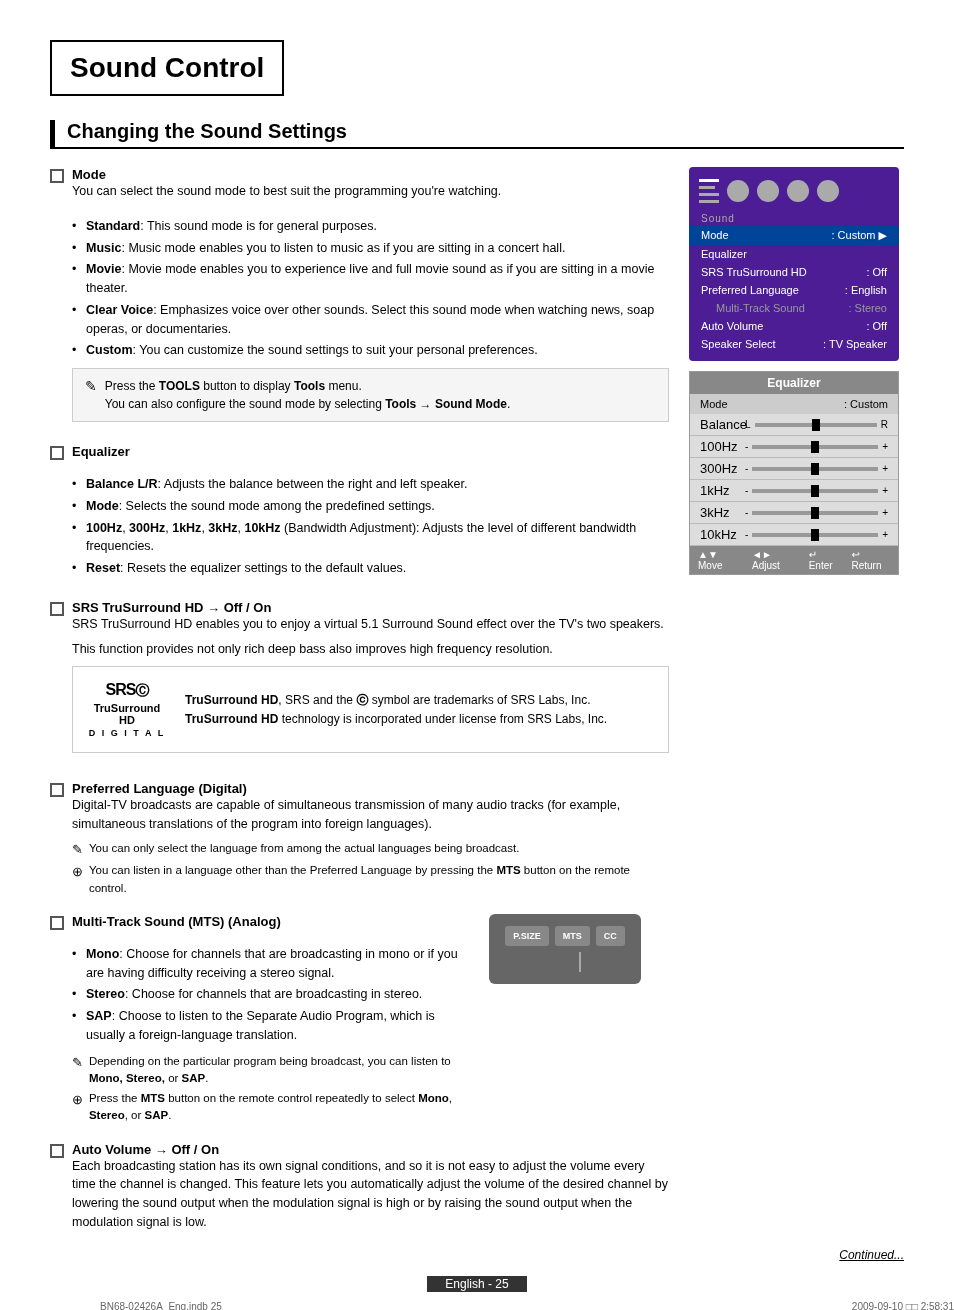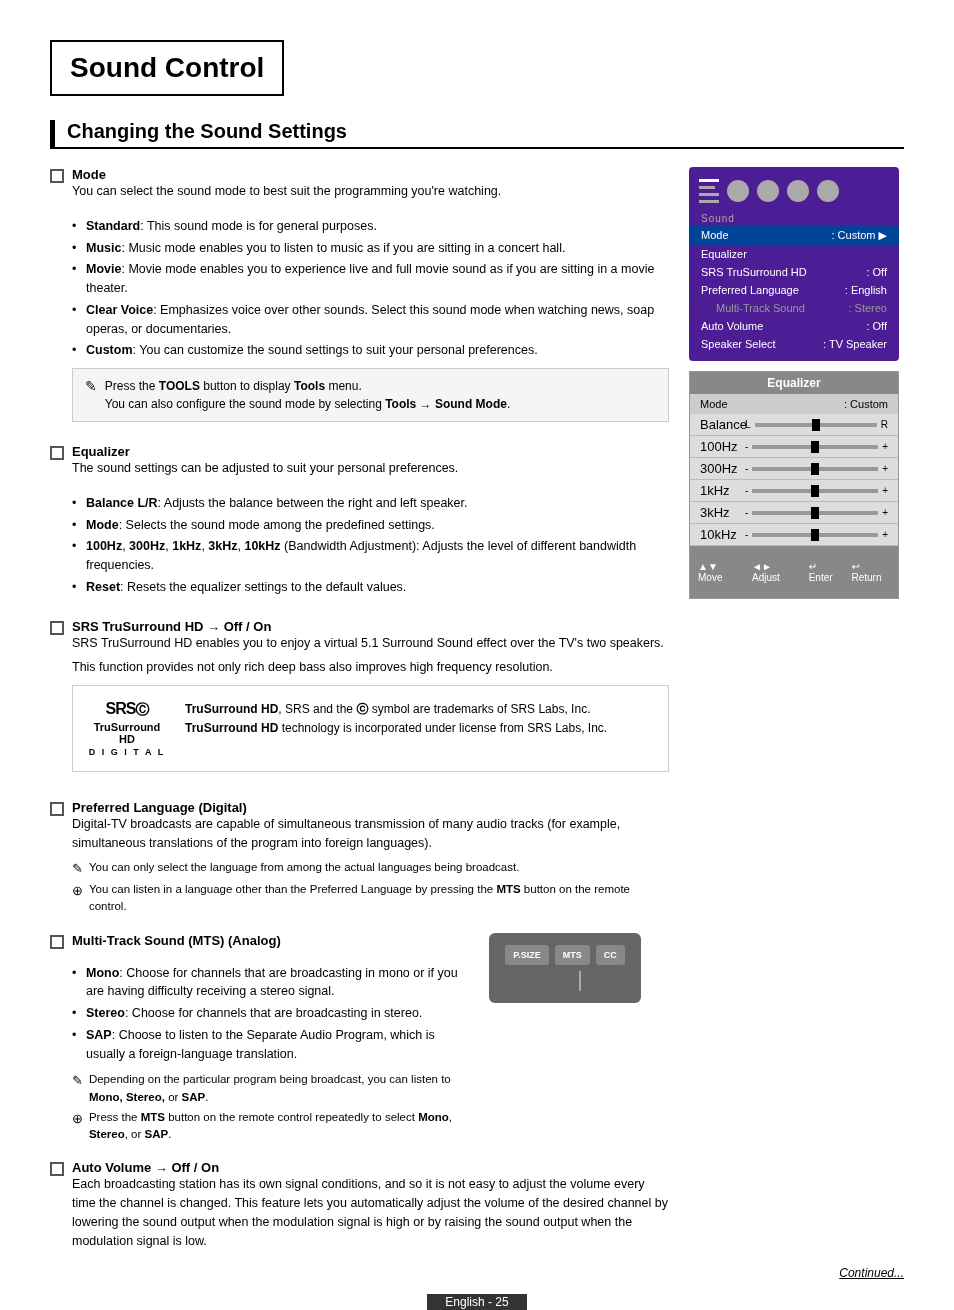--- a/index.html
+++ b/index.html
@@ -90,21 +90,21 @@
       margin-top: 1px;
     }
     .note-text {
       line-height: 1.5;
     }
     b { font-weight: bold; }
     .srs-box {
       border: 1px solid #ccc;
       padding: 14px;
       display: flex;
-      align-items: flex-start;
+      align-items: center;
       gap: 18px;
       margin: 8px 0 14px 0;
     }
     .srs-logo {
       font-size: 11px;
       font-weight: bold;
       text-align: center;
       flex-shrink: 0;
       width: 80px;
     }
@@ -195,21 +195,21 @@
       position: absolute;
       top: -4px;
     }
     .eq-slider-plus {
       font-size: 10px;
     }
     .eq-footer {
       background: #888;
       color: #fff;
       font-size: 10px;
-      padding: 15px 8px;
+      padding: 3px 8px;
       display: flex;
       gap: 10px;
     }
     .note-small {
       font-size: 11.5px;
       line-height: 1.5;
       margin-bottom: 3px;
       display: flex;
       align-items: flex-start;
       gap: 6px;
@@ -313,21 +313,20 @@
             </div>
           </div>
         </div>
       </div>
 
       <div class="subsection-wrapper">
         <div class="subsection-inline">
           <div class="checkbox-icon"></div>
           <div class="subsection-body">
             <div class="subsection-title">Equalizer</div>
-            <p>The sound settings can be adjusted to suit your personal preferences.</p>
             <ul class="bullet-list">
               <li><b>Balance L/R</b>: Adjusts the balance between the right and left speaker.</li>
               <li><b>Mode</b>: Selects the sound mode among the predefined settings.</li>
               <li><b>100Hz</b>, <b>300Hz</b>, <b>1kHz</b>, <b>3kHz</b>, <b>10kHz</b> (Bandwidth Adjustment): Adjusts the level of different bandwidth frequencies.</li>
               <li><b>Reset</b>: Resets the equalizer settings to the default values.</li>
             </ul>
           </div>
         </div>
       </div>
 

